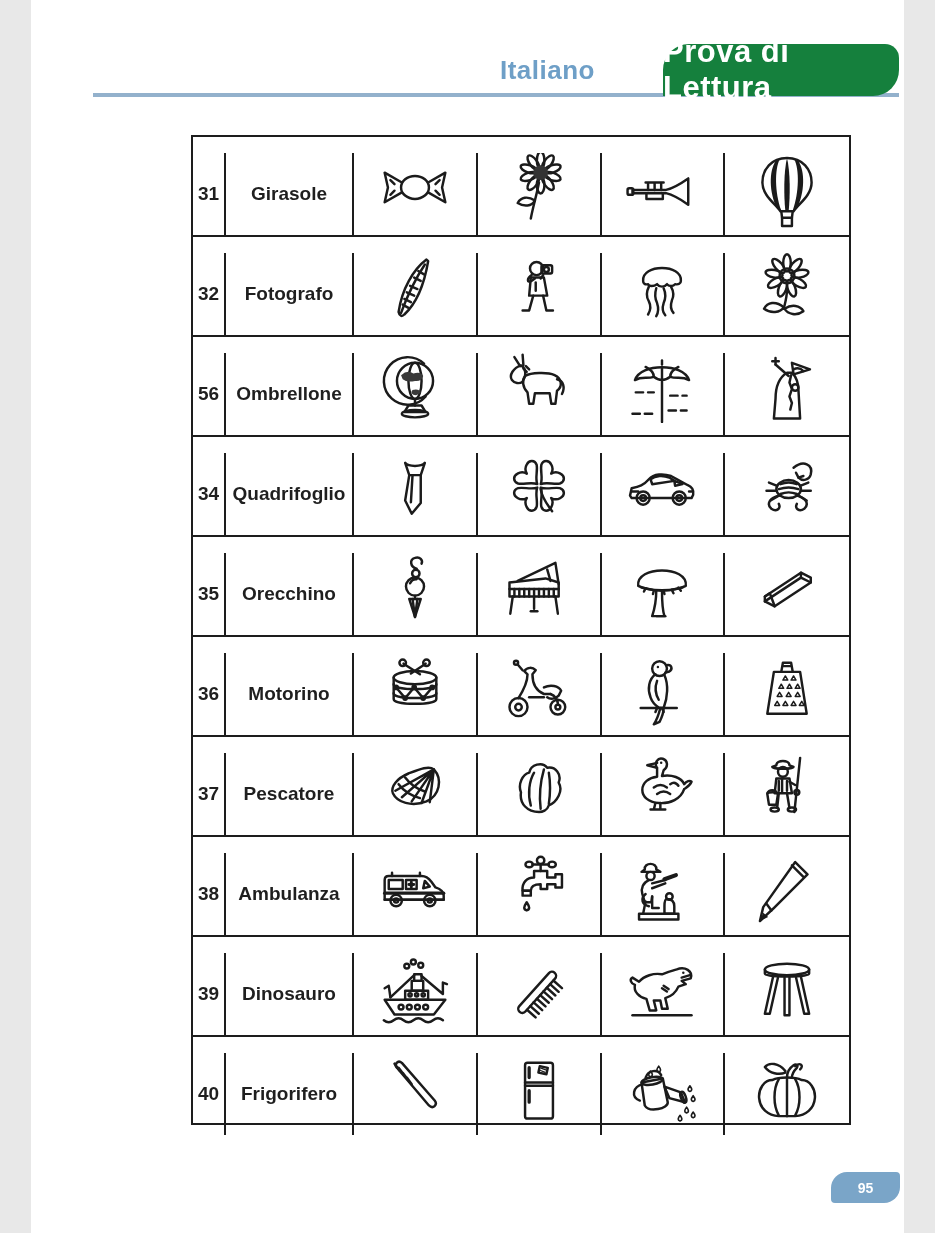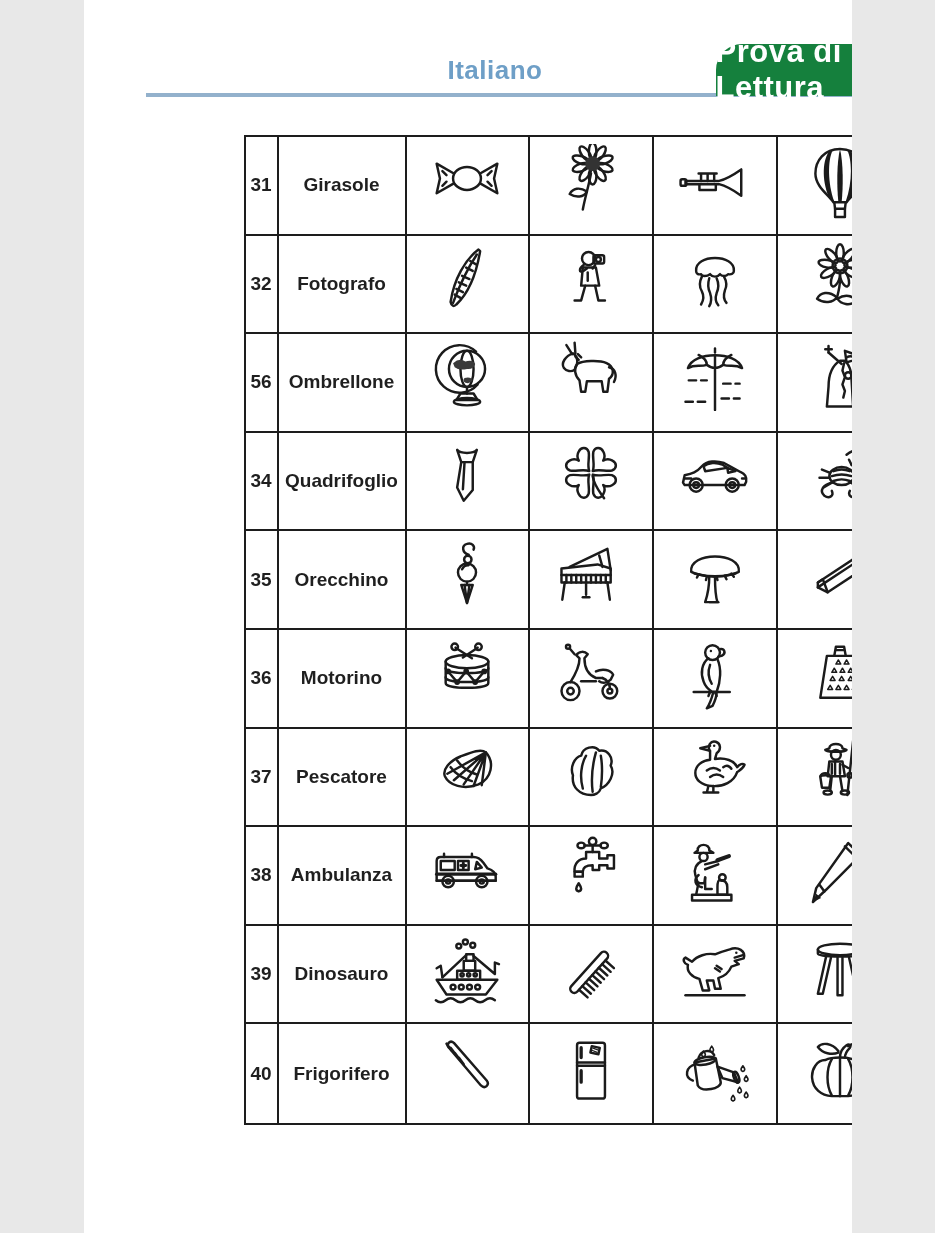--- a/index.html
+++ b/index.html
@@ -1,30 +1,30 @@
 <!DOCTYPE html>
 <html><head>
 <meta charset="utf-8">
 <style>
   html,body{margin:0;padding:0;background:#e8e8e8;}
-  .page{position:relative;width:768px;height:1233px;background:#ffffff;margin:0 auto;
+  .page{position:relative;width:873px;height:1233px;background:#ffffff;margin:0 auto;
         font-family:"Liberation Sans",sans-serif;overflow:hidden;}
   
   .hdr-line{position:absolute;left:62px;top:93px;width:806px;height:4px;background:#93b1cc;}
   .hdr-section{position:absolute;right:309px;top:55px;font-size:26px;font-weight:700;
                color:#6e9fc7;letter-spacing:.5px;}
   .hdr-badge{position:absolute;left:632px;top:44px;width:236px;height:52px;background:#15803d;
              border-radius:26px 14px 26px 0;display:flex;align-items:center;justify-content:center;
              color:#ffffff;font-size:31px;font-weight:700;letter-spacing:.5px;}
   
   .tbl{position:absolute;left:160px;top:135px;width:660px;height:990px;
        border:2.5px solid #1d1d1d;box-sizing:border-box;display:grid;
        grid-template-columns:33px 128px repeat(4,1fr);grid-auto-rows:1fr;background:#fff;}
   .cell{border-right:2px solid #1d1d1d;border-bottom:2px solid #1d1d1d;
-        display:flex;align-items:center;justify-content:center;box-sizing:border-box;}
+        display:flex;align-items:center;justify-content:center;box-sizing:border-box;margin-top:16px;}
   .cell.c6{border-right:none;}
   .cell.rlast{border-bottom:none;}
   .cell.num{font-size:19px;font-weight:700;color:#1f1f1f;}
   .cell.word{font-size:19px;font-weight:700;color:#1f1f1f;text-align:center;}
   .img svg{width:82px;height:82px;stroke:#1b1b1b;stroke-width:3;fill:none;
            stroke-linecap:round;stroke-linejoin:round;}
   
   .ftr-text{position:absolute;right:156px;top:1176px;font-size:21px;color:#7fa5c4;}
   .ftr-badge{position:absolute;left:800px;top:1172px;width:69px;height:31px;background:#7aa5c8;
              border-radius:16px 4px 16px 4px;display:flex;align-items:center;justify-content:center;

